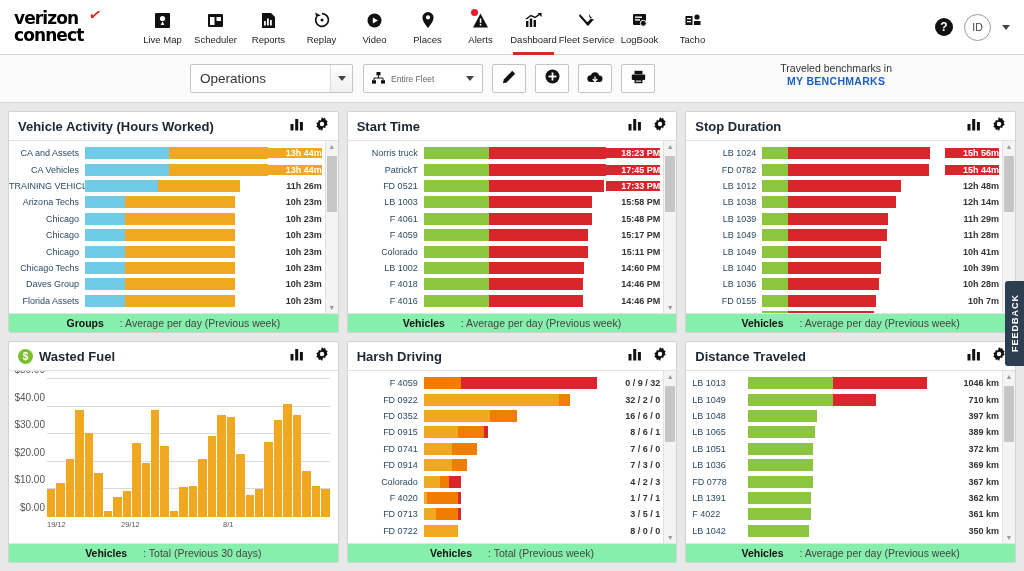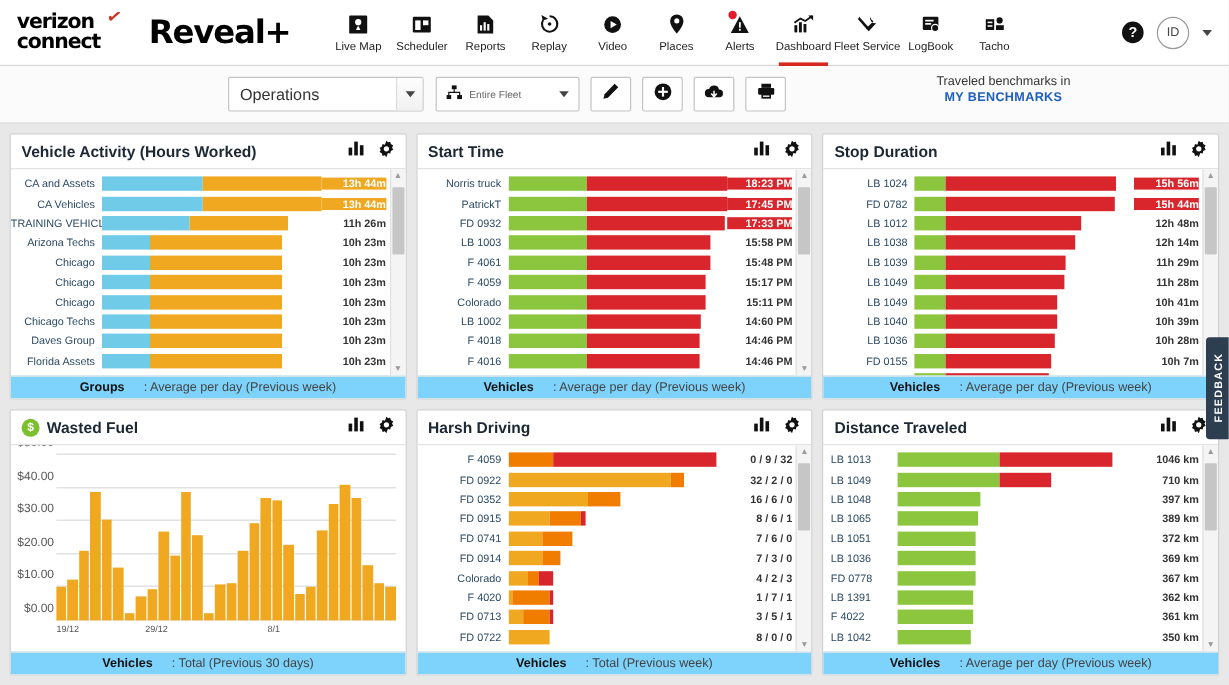--- a/index.html
+++ b/index.html
@@ -169,21 +169,21 @@
   .seg { height: 100%; }
   .rval {
     width: 54px; flex: none; text-align: right;
     font-size: 9px; color: #333; font-weight: bold;
     white-space: nowrap;
   }
   .rval.wide { width: 58px; }
   .w-foot {
     flex: none; height: 19px; border-top: 1px solid #e4e4e4;
     display: flex; align-items: center; justify-content: center;
-    font-size: 10.5px; color: #444; background: #7dd3fc; gap: 16px;
+    font-size: 10.5px; color: #444; background: #86efac; gap: 16px;
   }
   .w-foot b { color: #111; }
 
   
   .vscroll {
     width: 13px; flex: none; background: #f4f4f4;
     border-left: 1px solid #e0e0e0;
     display: flex; flex-direction: column; align-items: center;
     cursor: pointer;
   }
@@ -232,21 +232,20 @@
 </style>
 </head>
 <body>
 
 <div class="topnav">
   <div class="vz-logo">
     <span class="l1">verizon</span>
     <span class="l2">connect</span>
     <span class="vz-check">✓</span>
   </div>
-  <div class="brand">Reveal+</div>
 
   <div class="navitems">
 
     <div class="navitem">
       <span class="ico">
         <svg width="17" height="17" viewBox="0 0 17 17">
             <rect x="1" y="1" width="15" height="15" rx="1" fill="#111"></rect>
             <circle cx="8.5" cy="6.5" r="2.6" fill="#fff"></circle>
             <path d="M8.5 9.2 L6.6 13 h3.8 z" fill="#fff"></path>
           </svg>
@@ -591,21 +590,21 @@
           </div>
           <div class="row">
             <div class="rlabel">PatrickT</div>
             <div class="rbar">
               <div class="seg" style="width: 36%; background: rgb(140, 198, 62);"></div>
               <div class="seg" style="width: 64%; background: rgb(216, 38, 44);"></div>
             </div>
             <div class="rval" style="background: rgb(216, 38, 44); color: rgb(255, 255, 255);">17:45 PM</div>
           </div>
           <div class="row">
-            <div class="rlabel">FD 0932</div>
+            <div class="rlabel">FD 0521</div>
             <div class="rbar">
               <div class="seg" style="width: 36%; background: rgb(140, 198, 62);"></div>
               <div class="seg" style="width: 63%; background: rgb(216, 38, 44);"></div>
             </div>
             <div class="rval" style="background: rgb(216, 38, 44); color: rgb(255, 255, 255);">17:33 PM</div>
           </div>
           <div class="row">
             <div class="rlabel">LB 1003</div>
             <div class="rbar">
               <div class="seg" style="width: 36%; background: rgb(140, 198, 62);"></div>

